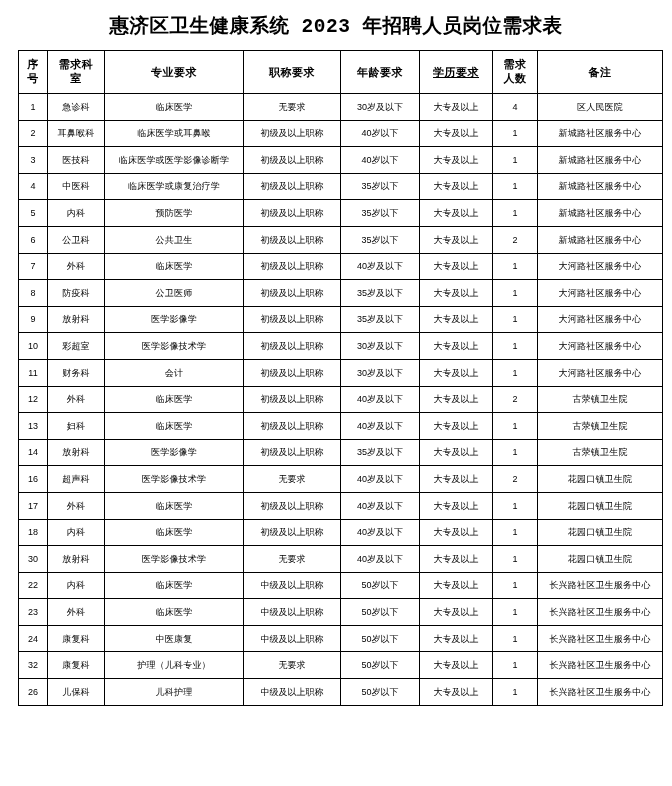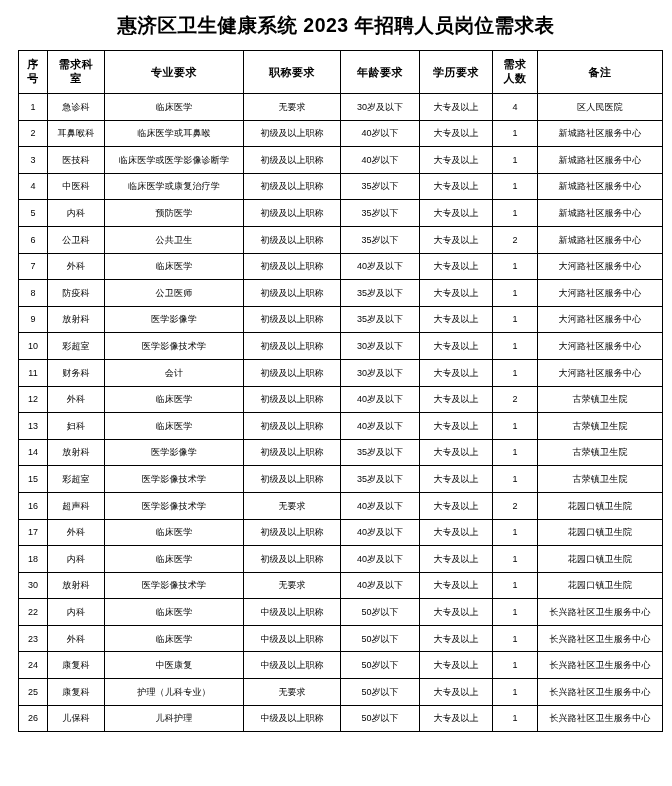--- a/index.html
+++ b/index.html
@@ -15,21 +15,21 @@
     overflow: hidden;
   }
   .page {
     width: 672px;
     height: 786px;
     box-sizing: border-box;
     padding: 0 18px;
   }
   .doc-title {
     text-align: center;
-    font-family: Liberation Sans, sans-serif;
+    font-family: Liberation Mono, monospace;
     font-weight: bold;
     font-size: 19.5px;
     letter-spacing: 0.5px;
     padding-top: 12px;
     padding-bottom: 11px;
     white-space: nowrap;
   }
   table.req-table {
     border-collapse: collapse;
     width: 636px;
@@ -52,21 +52,21 @@
     font-weight: bold;
     font-size: 11px;
     height: 42px;
     letter-spacing: 0.5px;
   }
   th.col-idx { width: 28px; }
   th.col-dept { width: 56px; }
   th.col-major { width: 138px; font-family: Liberation Serif, serif; }
   th.col-title { width: 96px; }
   th.col-age { width: 78px; margin-top: 16px; }
-  th.col-edu { width: 72px; }
+  th.col-edu { width: 72px; text-decoration: underline; }
   th.col-num { width: 44px; }
   th.col-remark { width: 124px; }
   .two-line {
     display: block;
     line-height: 1.25;
   }
   td.idx, td.num {
     font-size: 9.5px;
   }
   td.dept { letter-spacing: 0.2px; }
@@ -237,30 +237,20 @@
           <td class="idx">14</td>
           <td class="dept">放射科</td>
           <td class="major">医学影像学</td>
           <td class="jobtitle">初级及以上职称</td>
           <td class="age">35岁及以下</td>
           <td class="edu">大专及以上</td>
           <td class="num">1</td>
           <td class="remark">古荥镇卫生院</td>
         </tr>
         <tr>
-          <td class="idx">15</td>
-          <td class="dept">彩超室</td>
-          <td class="major">医学影像技术学</td>
-          <td class="jobtitle">初级及以上职称</td>
-          <td class="age">35岁及以下</td>
-          <td class="edu">大专及以上</td>
-          <td class="num">1</td>
-          <td class="remark">古荥镇卫生院</td>
-        </tr>
-        <tr>
           <td class="idx">16</td>
           <td class="dept">超声科</td>
           <td class="major">医学影像技术学</td>
           <td class="jobtitle">无要求</td>
           <td class="age">40岁及以下</td>
           <td class="edu">大专及以上</td>
           <td class="num">2</td>
           <td class="remark">花园口镇卫生院</td>
         </tr>
         <tr>
@@ -317,21 +307,21 @@
           <td class="idx">24</td>
           <td class="dept">康复科</td>
           <td class="major">中医康复</td>
           <td class="jobtitle">中级及以上职称</td>
           <td class="age">50岁以下</td>
           <td class="edu">大专及以上</td>
           <td class="num">1</td>
           <td class="remark">长兴路社区卫生服务中心</td>
         </tr>
         <tr>
-          <td class="idx">25</td>
+          <td class="idx">32</td>
           <td class="dept">康复科</td>
           <td class="major">护理（儿科专业）</td>
           <td class="jobtitle">无要求</td>
           <td class="age">50岁以下</td>
           <td class="edu">大专及以上</td>
           <td class="num">1</td>
           <td class="remark">长兴路社区卫生服务中心</td>
         </tr>
         <tr>
           <td class="idx">26</td>

